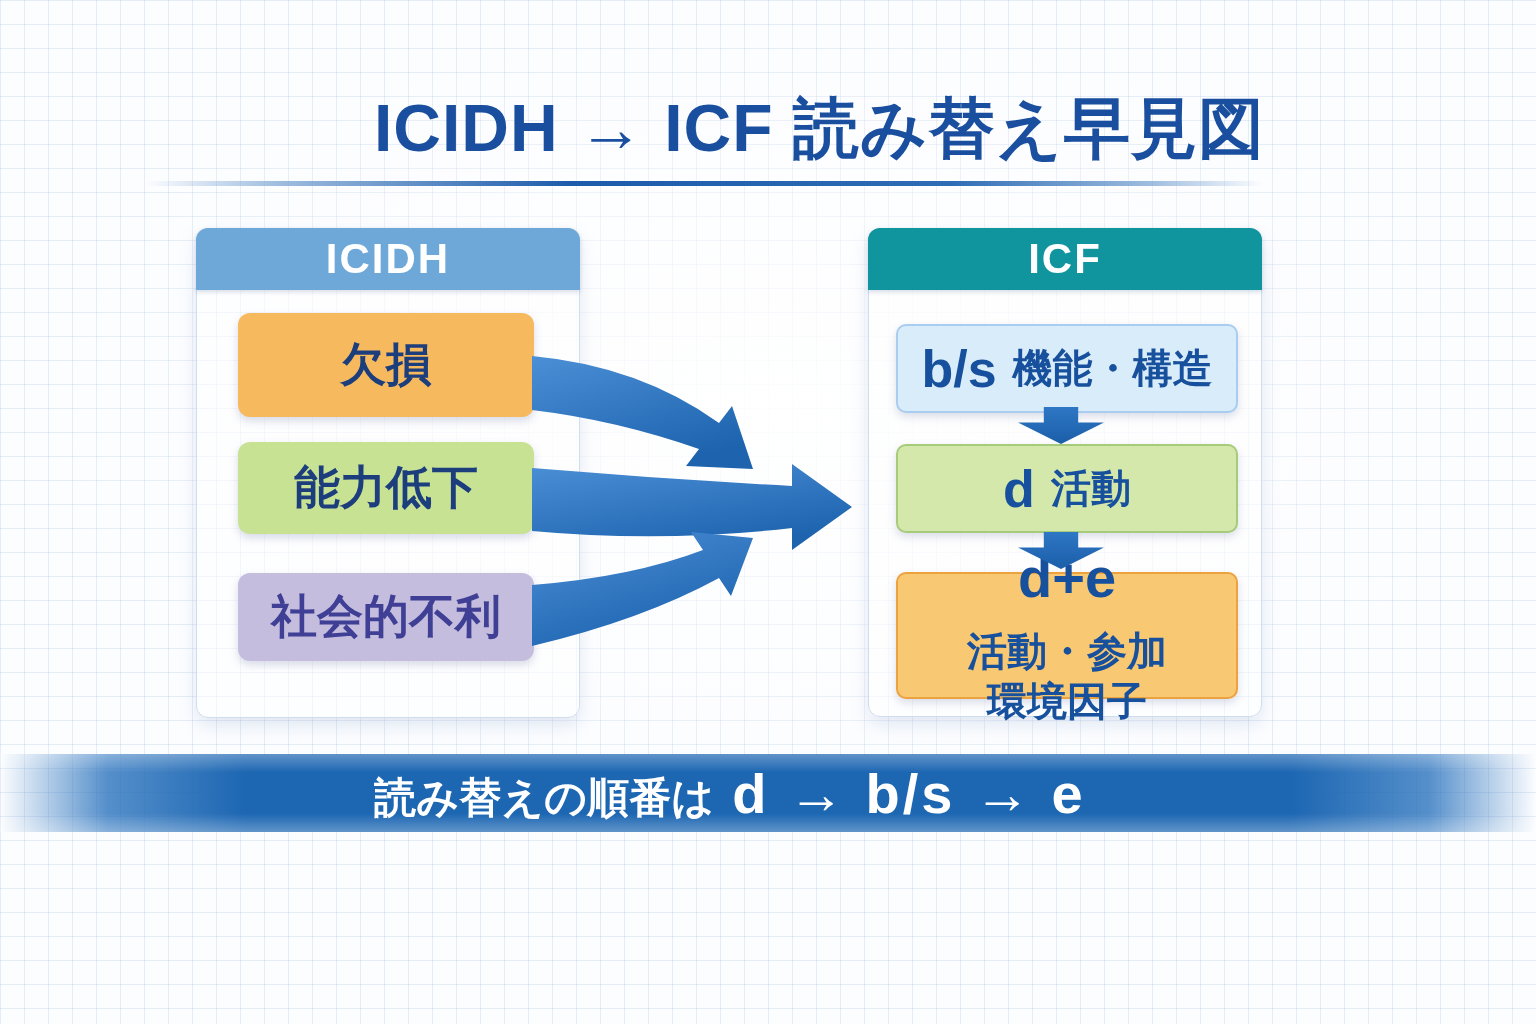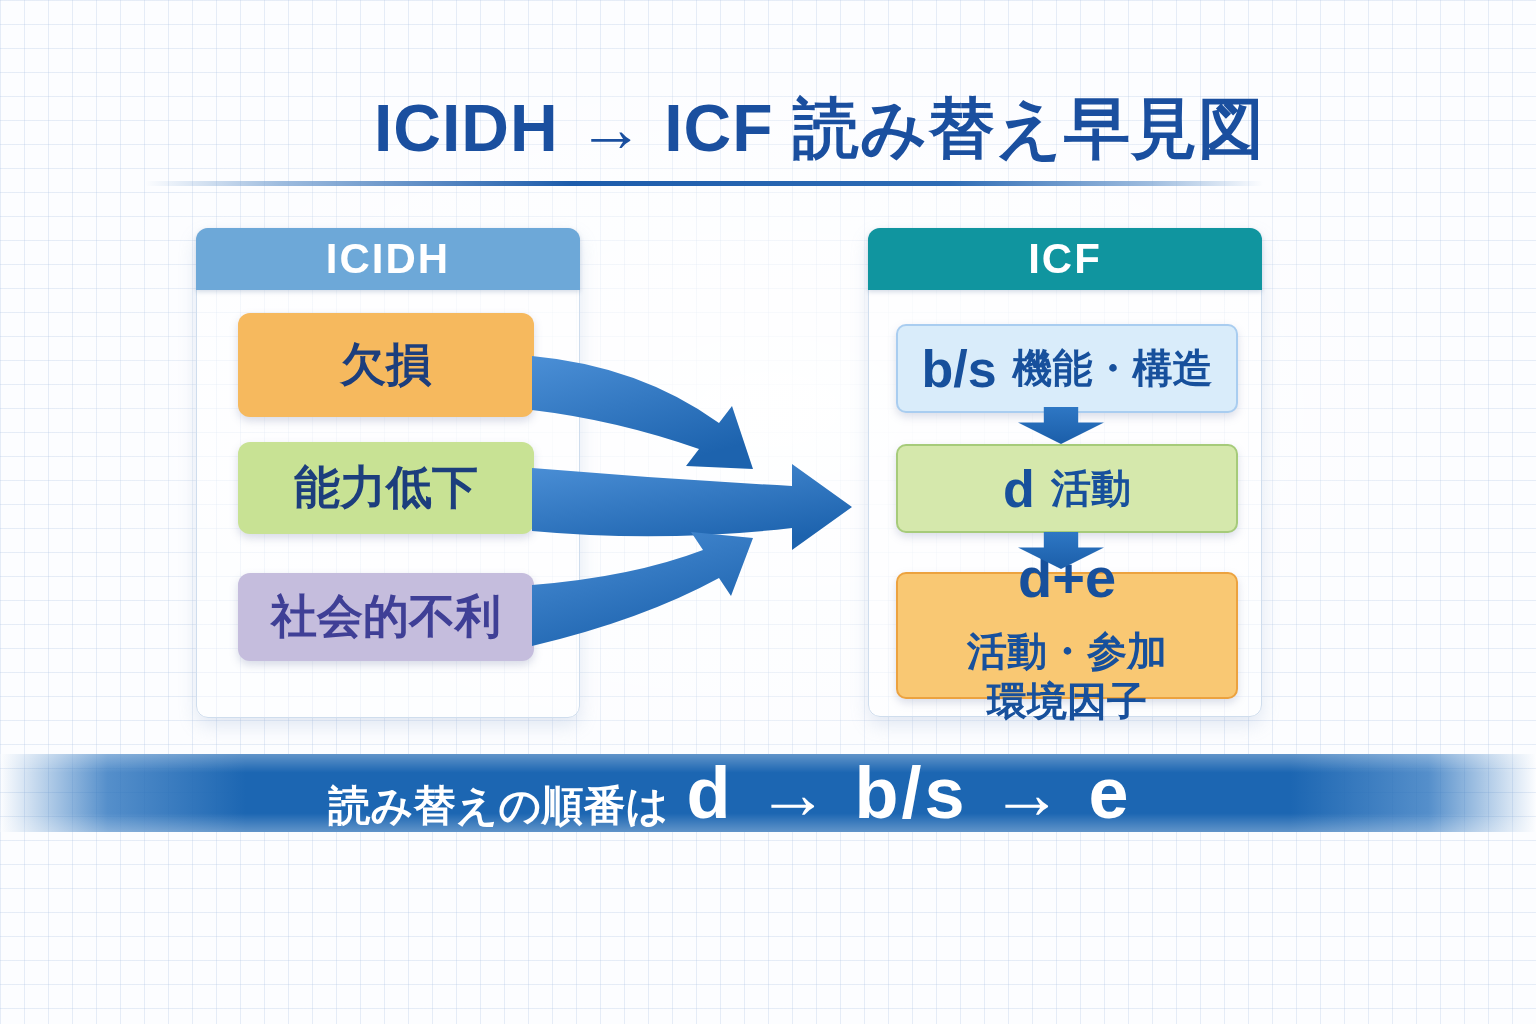--- a/index.html
+++ b/index.html
@@ -129,21 +129,21 @@
       linear-gradient(90deg, rgba(28,102,178,0) 0%, rgba(38,112,188,0.78) 7%,
         var(--banner-bg, #1c66b2) 16%, var(--banner-bg, #1c66b2) 84%,
         rgba(38,112,188,0.78) 93%, rgba(28,102,178,0) 100%);
   }
   .banner-inner {
     display: flex; align-items: flex-end; gap: 18px;
     transform: translateX(-38px);
     white-space: nowrap;
   }
   .banner-prefix { color: #fff; font-size: 42px; font-weight: 800; }
-  .banner-seq    { color: #fff; font-size: 72px; font-weight: 800; letter-spacing: 3px; }
+  .banner-seq    { color: #fff; font-size: 56px; font-weight: 800; letter-spacing: 3px; }
 </style>
 </head>
 <body>
 
 <div class="canvas">
 
   <h1 class="title">ICIDH → ICF 読み替え早見図</h1>
   <div class="title-underline"></div>
 
   <section class="card left-card">

